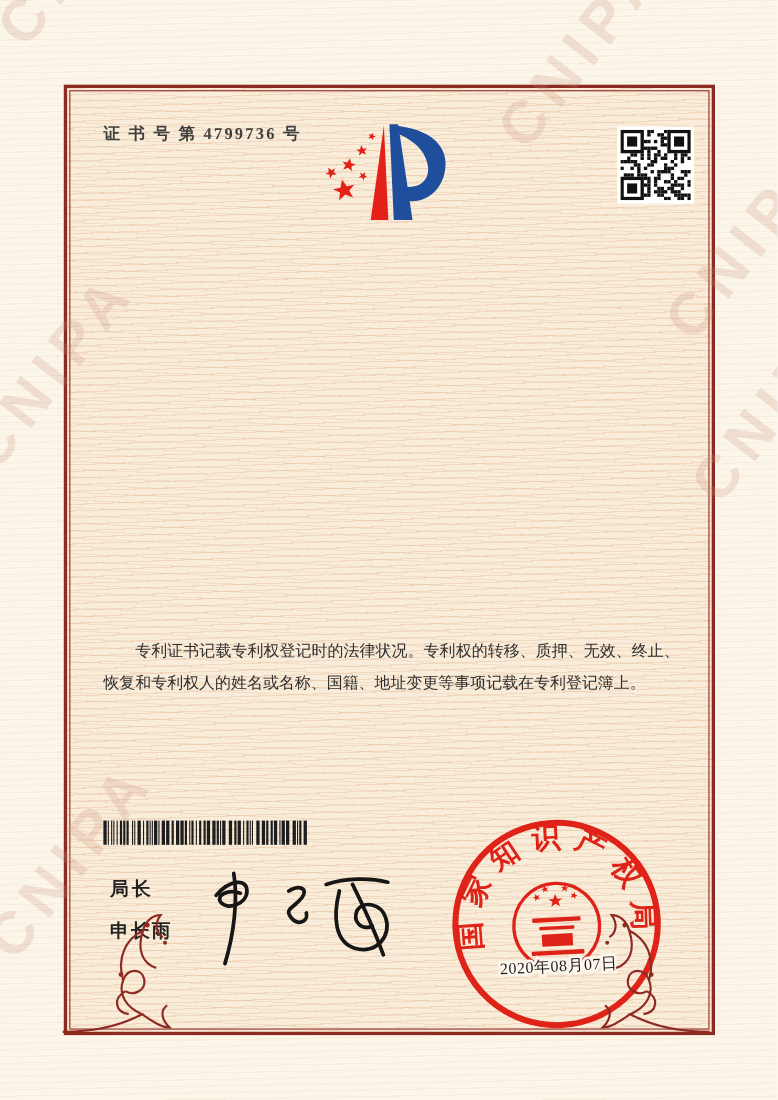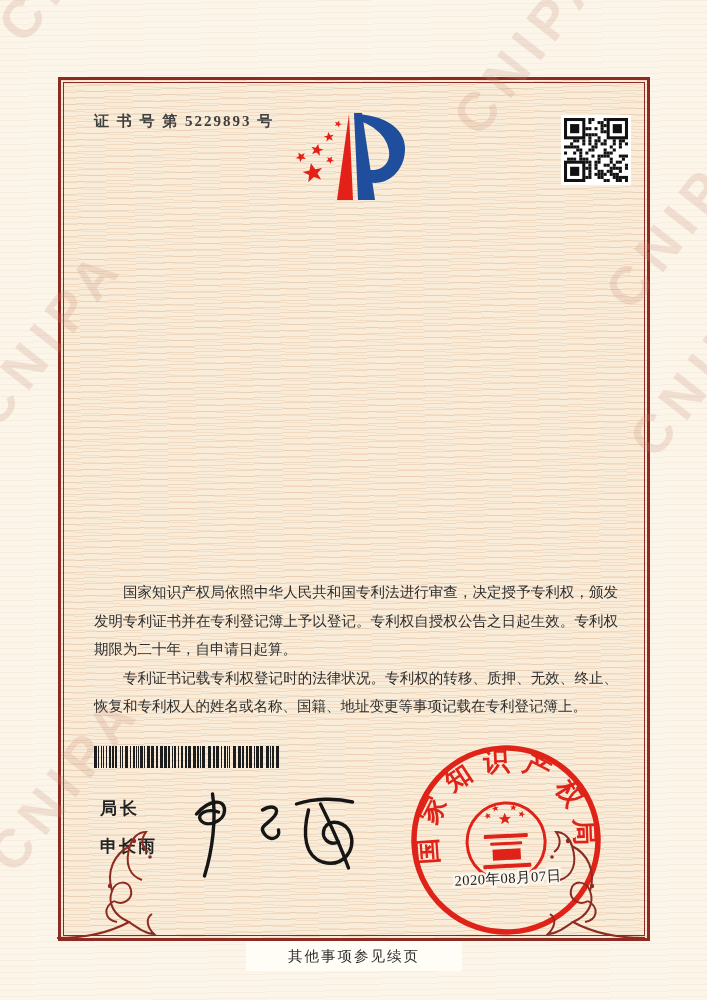--- a/index.html
+++ b/index.html
@@ -56,21 +56,21 @@
   <span class="wm" style="left:440px;top:108px">CNIPA</span>
   <span class="wm" style="left:592px;top:282px">CNIPA</span>
   <span class="wm" style="left:-42px;top:400px">CNIPA</span>
   <span class="wm" style="left:616px;top:430px">CNIPA</span>
   <span class="wm" style="left:-25px;top:845px">CNIPA</span>
 
   <div id="border-outer" class="abs">
     <div id="border-inner"></div>
   </div>
 
-  <div id="cert-no" class="abs content">证 书 号 第 5229893 号</div>
+  <div id="cert-no" class="abs content">证 书 号 第 4799736 号</div>
 
   <svg id="logo" class="abs content" width="140" height="100" viewBox="0 0 140 100">
     <defs>
       <path id="st" d="M0,-10 L2.9,-3.1 10,-3.1 4.3,1.2 6.5,8.1 0,4 -6.5,8.1 -4.3,1.2 -10,-3.1 -2.9,-3.1 Z"></path>
     </defs>
     <g>
       <path fill="#1f4e9c" d="M68,8 C104,10 122,28 116,52 C110,76 86,82 75,73 L73,62 C90,68 103,60 101,45 C99,29 84,18 66,13 Z"></path>
       <polygon fill="#1f4e9c" points="66,7 74,7 87,94 70,94"></polygon>
       <polygon fill="#e32119" points="61,8 49,94 65,94"></polygon>
     </g>
@@ -244,21 +244,20 @@
     <span class="flabel">专利权人</span><span class="fcolon">：</span><span class="fval">新乡拓新药业股份有限公司;新乡制药股份有限公司</span>
   </div>
   <div class="frow r6">
     <span class="flabel">地址</span><span class="fcolon">：</span><span class="fval">453000 河南省新乡市开发区化工路东段23号街坊</span>
   </div>
   <div class="frow r7">
     <span class="flabel">授权公告日</span><span class="fcolon">：</span><span class="fval">2020年08月07日</span><span class="flabel second-pair">授权公告号</span><span class="fcolon">：</span><span class="fval">CN 107827938 B</span>
   </div>
 
   <div id="body-text" class="abs content">
-    <p>国家知识产权局依照中华人民共和国专利法进行审查，决定授予专利权，颁发发明专利证书并在专利登记簿上予以登记。专利权自授权公告之日起生效。专利权期限为二十年，自申请日起算。</p>
     <p>专利证书记载专利权登记时的法律状况。专利权的转移、质押、无效、终止、恢复和专利权人的姓名或名称、国籍、地址变更等事项记载在专利登记簿上。</p>
   </div>
 
   <div id="barcode" class="abs content">
       <i style="width: 3px; margin-right: 1px;"></i>
       <i style="width: 1px; margin-right: 2px;"></i>
       <i style="width: 1px; margin-right: 1px;"></i>
       <i style="width: 1px; margin-right: 2px;"></i>
       <i style="width: 1px; margin-right: 2px;"></i>
       <i style="width: 2px; margin-right: 1px;"></i>
@@ -369,17 +368,14 @@
       <path d="M43,77 C55,84 52,96 40,98"></path>
     </g>
     <g fill="#8d2b22">
       <circle cx="23" cy="17" r="2.2"></circle>
         <circle cx="47" cy="62" r="2.2"></circle>
         <circle cx="7" cy="33" r="1.8"></circle>
     </g>
   </svg>
 
 
-  <div id="note-strip" class="abs">
-    <span>其他事项参见续页</span>
-  </div>
 
 </div>
 
 </body></html>

